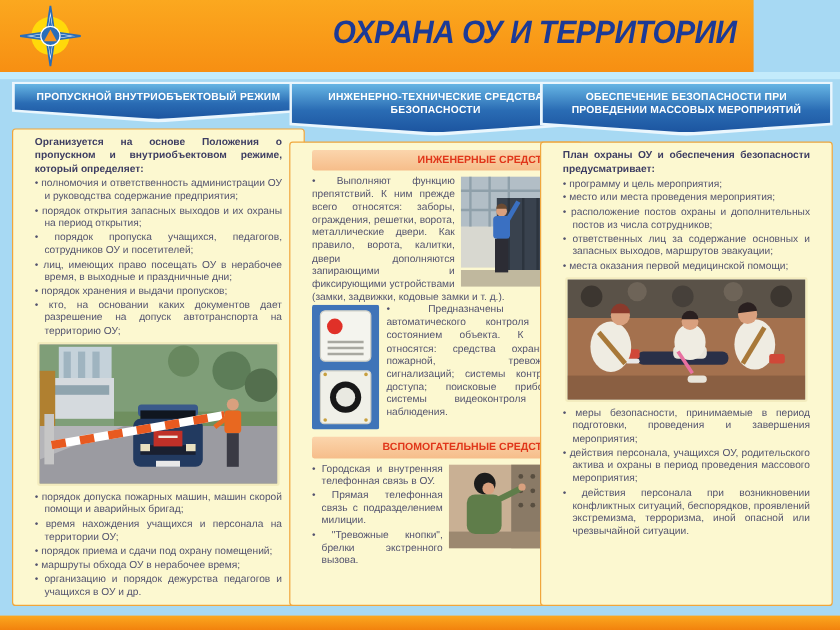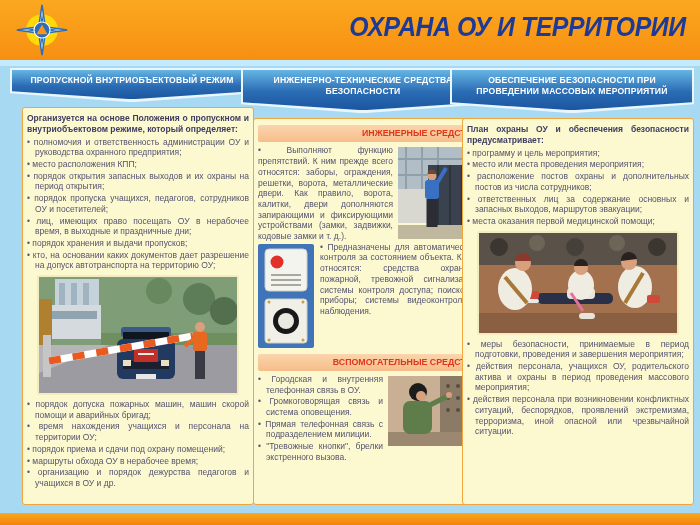--- a/index.html
+++ b/index.html
@@ -1,40 +1,40 @@
 <!DOCTYPE html>
 <html style="--accent-orange: #f78f12; --banner-blue: #1c55a0; --panel-yellow: #fcf8d0; --title-blue: #1c3a96; --sub-red: #e0361a; --body-text: #53536f; --bg-blue: #a7d9f3;"><head>
 <meta charset="utf-8">
 <style>
   html,body{margin:0;padding:0;}
   .poster{position:relative;width:700px;height:525px;background:#a7d9f3;overflow:hidden;
           font-family:"Liberation Sans",sans-serif;}
   
-  .topbar{position:absolute;left:0;top:0;width:700px;height:60px;
+  .topbar{position:absolute;left:0;top:0;width:628px;height:60px;
           background:linear-gradient(180deg,#fba81f 0%,#f78f12 100%);}
   .topbar-strip{position:absolute;left:0;top:60px;width:700px;height:6px;background:#c3ebfb;}
   .main-title{position:absolute;right:14px;top:12px;font-size:27px;font-weight:bold;
           font-style:italic;letter-spacing:-0.5px;color:#1c3a96;transform:scaleX(.92);
           transform-origin:right center;white-space:nowrap;}
   .emblem{position:absolute;left:14px;top:2px;width:56px;height:56px;}
   
   .bottom-orange{position:absolute;left:0;bottom:0;width:700px;height:12px;
           background:linear-gradient(180deg,#fba81f,#f2820d);}
   
   .column{position:absolute;top:68px;bottom:20px;width:244px;display:flex;flex-direction:column;}
   .col-1{left:10px;}.col-2{left:241px;}.col-3{left:450px;}
   .banner-wrap{clip-path:polygon(0 0,100% 0,100% calc(100% - 9px),50% 100%,0 calc(100% - 9px));
           background:#eaf6fd;padding:2px 2px 3px 2px;flex:none;}
   .banner{clip-path:polygon(0 0,100% 0,100% calc(100% - 8px),50% 100%,0 calc(100% - 8px));
           background:linear-gradient(180deg,#66b5e4 0%,#2a6cb4 55%,#1c55a0 100%);
           color:#fff;font-weight:bold;font-size:8.6px;text-align:center;
           padding:5px 4px 13px 4px;line-height:1.3;letter-spacing:.2px;}
   .panel{flex:1;margin-top:5px;background:#fcf8d0;border:1px solid #f0a63c;border-radius:3px;
-          padding:5px 4px;font-size:8.5px;line-height:1.26;color:#53536f;text-align:justify;
-          overflow:hidden;margin-left:12px;}
+          padding:5px 18px;font-size:8.5px;line-height:1.26;color:#53536f;text-align:justify;
+          overflow:hidden;}
   .intro{font-weight:bold;color:#3d3d62;margin:0 0 2px 0;}
   ul.blist{margin:0;padding:0;list-style:none;}
   ul.blist li{padding-left:8px;text-indent:-8px;margin:0 0 1px 0;}
   ul.blist li::before{content:"• ";color:#53536f;}
   .photo-frame{border:2px solid #f3ecbe;border-radius:2px;display:block;margin:4px auto;
           background:#888;}
   .sub-banner{background:linear-gradient(180deg,#fbd5ac,#f6bd8a);color:#e0361a;font-weight:bold;
           text-align:right;font-size:8.8px;padding:3px 2px;border-radius:2px;margin:4px 0 3px 0;}
   .float-r{float:right;margin:2px 0 2px 5px;}
   .float-l{float:left;margin:2px 6px 2px 0;}
@@ -58,22 +58,21 @@
   </div>
   <div class="topbar-strip"></div>
 
   <div class="column col-1">
     <div class="banner-wrap">
       <div class="banner">ПРОПУСКНОЙ ВНУТРИОБЪЕКТОВЫЙ РЕЖИМ</div>
     </div>
     <div class="panel">
       <p class="intro">Организуется на основе Положения о пропускном и внутриобъектовом режиме, который определяет:</p>
       <ul class="blist">
-        <li>полномочия и ответственность администрации ОУ и руководства охранного предприятия;</li>
-        <li>место расположения КПП;</li>
+        <li>полномочия и ответственность администрации ОУ и руководства содержание предприятия;</li>
         <li>порядок открытия запасных выходов и их охраны на период открытия;</li>
         <li>порядок пропуска учащихся, педагогов, сотрудников ОУ и посетителей;</li>
         <li>лиц, имеющих право посещать ОУ в нерабочее время, в выходные и праздничные дни;</li>
         <li>порядок хранения и выдачи пропусков;</li>
         <li>кто, на основании каких документов дает разрешение на допуск автотранспорта на территорию ОУ;</li>
       </ul>
       <svg class="photo-frame" width="198" height="116" viewBox="0 0 198 116">
         <rect x="0" y="0" width="198" height="68" fill="#7f9e78"></rect>
         <circle cx="160" cy="22" r="16" fill="#5d7d58"></circle>
           <circle cx="120" cy="14" r="13" fill="#68885f"></circle>
@@ -186,21 +185,20 @@
         </g>
         <rect x="0" y="56" width="92" height="14" fill="#9c8870"></rect>
         <line x1="40" y1="30" x2="60" y2="20" stroke="#5f7d4a" stroke-width="5"></line>
         <circle cx="61" cy="19" r="3" fill="#d9a07e"></circle>
         <circle cx="30" cy="16" r="9" fill="#1c1c1c"></circle>
         <circle cx="33" cy="20" r="5" fill="#d9a07e"></circle>
         <rect x="15" y="25" width="29" height="33" rx="7" fill="#5f7d4a"></rect>
       </svg>
       <ul class="blist">
         <li>Городская и внутренняя телефонная связь в ОУ.</li>
-        <li>Громкоговорящая связь и система оповещения.</li>
         <li>Прямая телефонная связь с подразделением милиции.</li>
         <li>"Тревожные кнопки", брелки экстренного вызова.</li>
 
       </ul>
       <div class="clear"></div>
     </div>
   </div>
 
   <div class="column col-3">
     <div class="banner-wrap">

